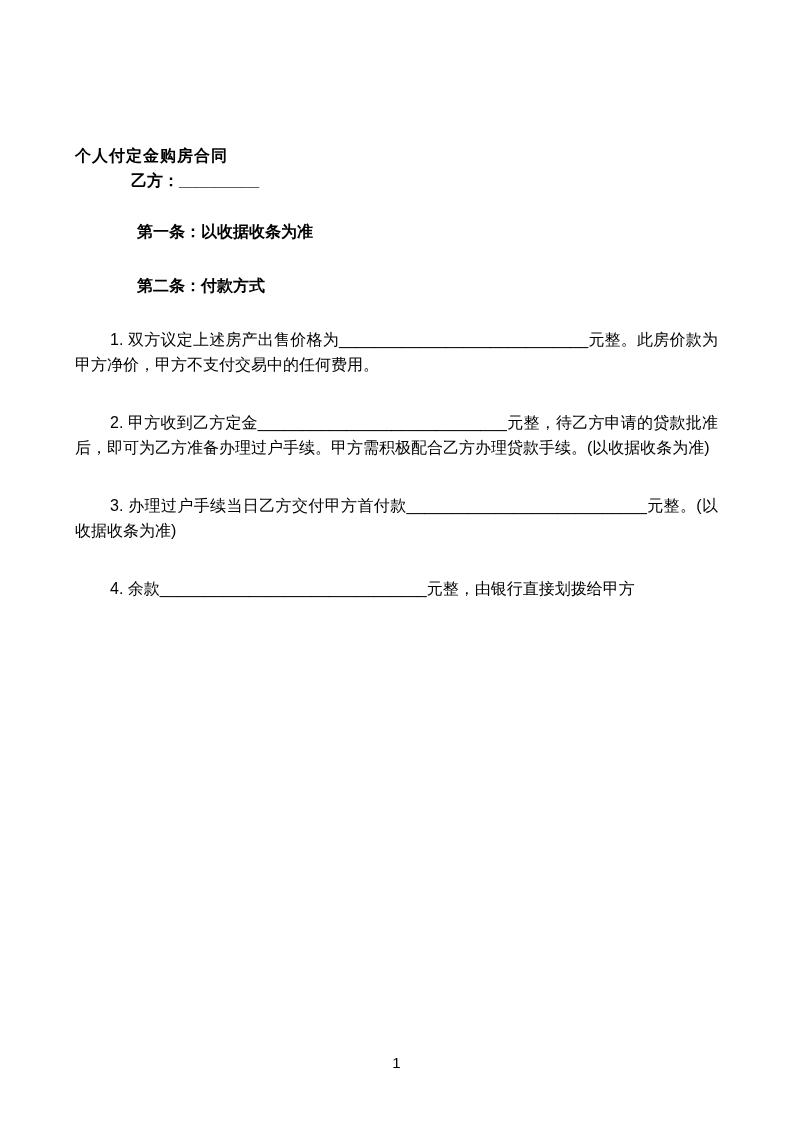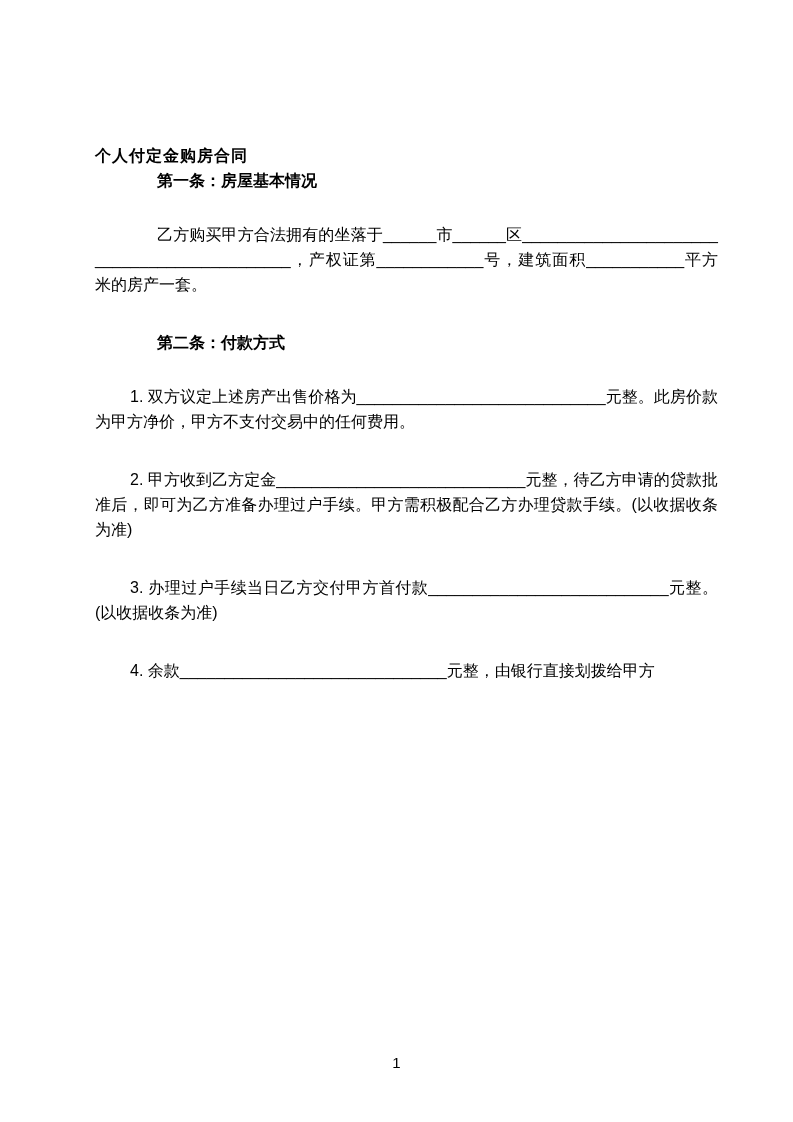--- a/index.html
+++ b/index.html
@@ -14,21 +14,20 @@
     background: #ffffff;
     color: #000000;
     font-family: "Liberation Sans", "DejaVu Sans", sans-serif;
     overflow: hidden;
   }
   .content {
     position: absolute;
     top: 143px;
     left: 75px;
     right: 75px;
-    margin-left: 20px;
   }
   .content p {
     font-size: 16px;
     line-height: 25px;
     text-align: justify;
     word-break: break-all;
     margin: 0;
   }
   .title {
     font-size: 24px;
@@ -68,25 +67,25 @@
 </style>
 </head>
 <body>
 
 <div class="page">
   <div class="content">
 
     <p class="title">个人付定金购房合同</p>
 
 
+    <p class="party"><span>乙方：</span><span>_________</span></p>
 
 
-    <p class="heading">第一条：房屋基本情况</p>
+    <p class="heading">第一条：以收据收条为准</p>
 
-    <p class="para">乙方购买甲方合法拥有的坐落于______市______区____________________________________________，产权证第____________号，建筑面积___________平方米的房产一套。</p>
 
     <p class="heading">第二条：付款方式</p>
 
     <p class="item">1. 双方议定上述房产出售价格为____________________________元整。此房价款为甲方净价，甲方不支付交易中的任何费用。</p>
 
     <p class="item">2.  甲方收到乙方定金____________________________元整，待乙方申请的贷款批准后，即可为乙方准备办理过户手续。甲方需积极配合乙方办理贷款手续。(以收据收条为准)</p>
 
     <p class="item">3. 办理过户手续当日乙方交付甲方首付款___________________________元整。(以收据收条为准)</p>
 
     <p class="item">4. 余款______________________________元整，由银行直接划拨给甲方</p>

